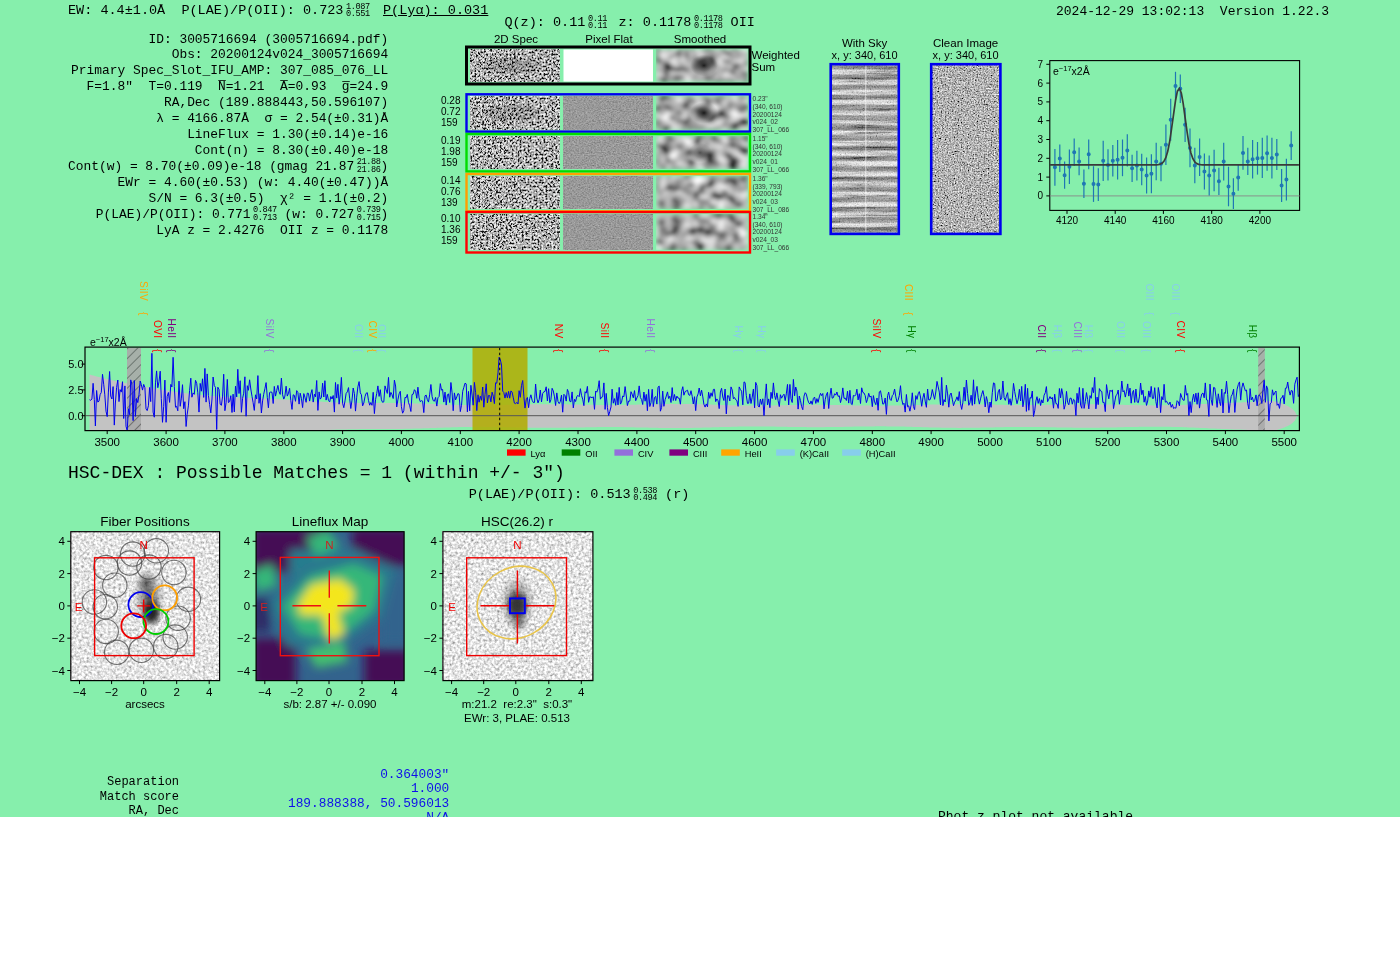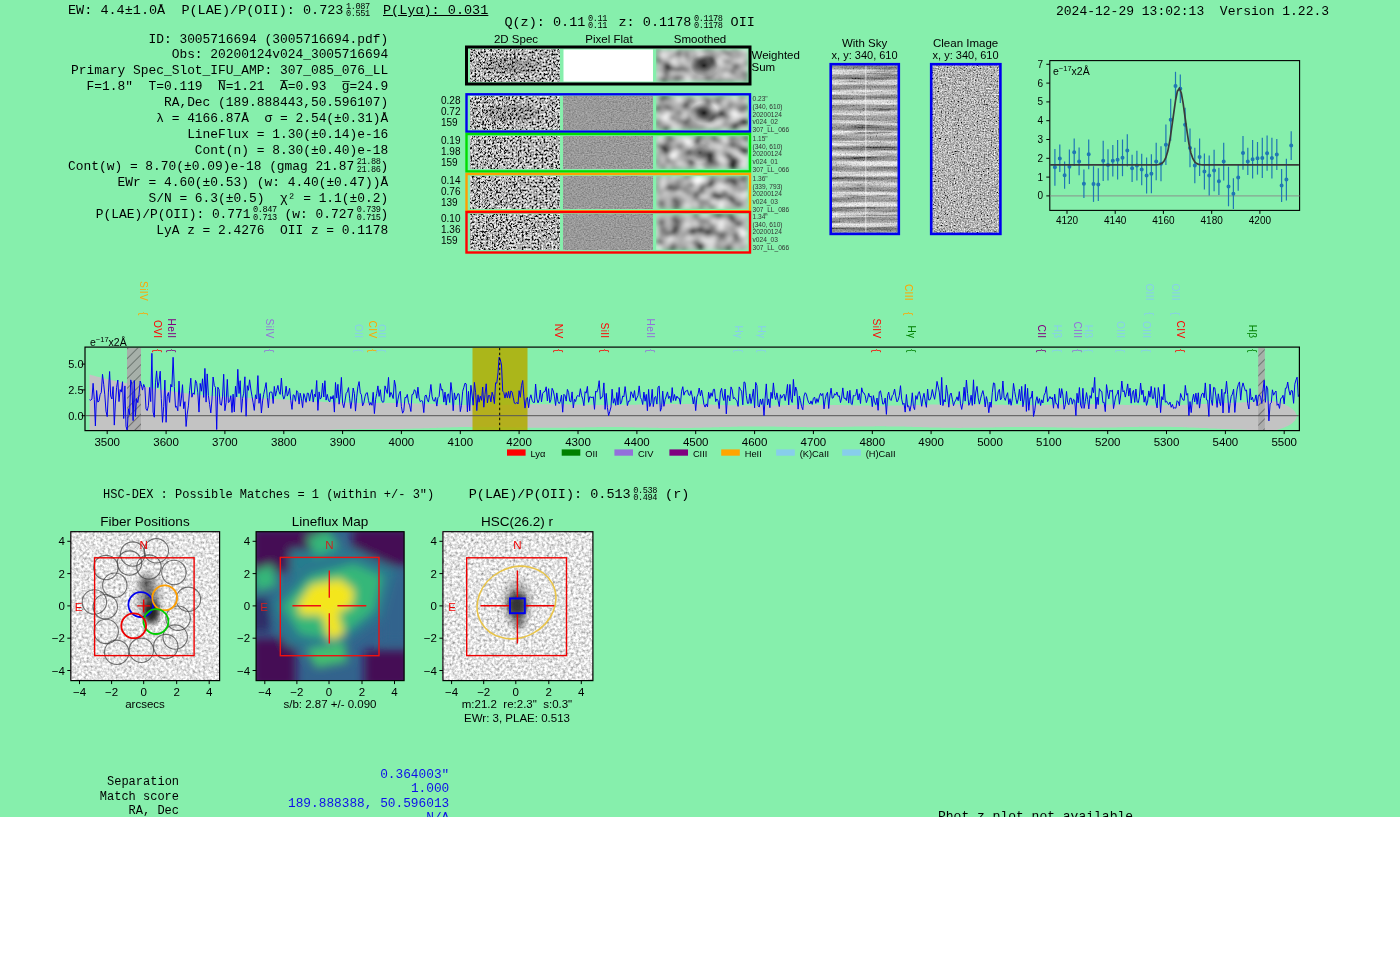--- a/index.html
+++ b/index.html
@@ -422,21 +422,21 @@
       <text x="637.9" y="457.3" font-size="9.3">CIV</text>
       <rect x="669.4" y="449.4" width="18.6" height="6.3" fill="#800080"></rect>
       <text x="692.9" y="457.3" font-size="9.3">CIII</text>
       <rect x="721.2" y="449.4" width="18.6" height="6.3" fill="#ffa500"></rect>
       <text x="744.7" y="457.3" font-size="9.3">HeII</text>
       <rect x="776.2" y="449.4" width="18.6" height="6.3" fill="#87ceeb"></rect>
       <text x="799.7" y="457.3" font-size="9.3">(K)CaII</text>
       <rect x="842.2" y="449.4" width="18.6" height="6.3" fill="#87ceeb"></rect>
       <text x="865.7" y="457.3" font-size="9.3">(H)CaII</text>
     </svg>
-<div class="mono" style="left:68px;top:488px;font-size:12px;margin-left:35px;">HSC-DEX : Possible Matches = 1 (within +/- 3")</div>
+<div class="mono" style="left:68px;top:463px;font-size:18px;">HSC-DEX : Possible Matches = 1 (within +/- 3")</div>
 <div class="mono" style="left:453.7px;top:487px;font-size:13.5px;padding-left:15px;">P(LAE)/P(OII): 0.513<span class="stk">0.538<br>0.494</span> (r)</div>
 <svg style="left:40px;top:505px;" width="580" height="235" viewBox="40 505 580 235">
 <defs>
 <filter id="nzLight" x="0%" y="0%" width="100%" height="100%">
  <feTurbulence type="fractalNoise" baseFrequency="0.38" numOctaves="2" seed="17" stitchTiles="stitch"></feTurbulence>
  <feColorMatrix type="saturate" values="0"></feColorMatrix>
  <feComponentTransfer>
             <feFuncR type="linear" slope="1.7" intercept="-0.07"></feFuncR>
             <feFuncG type="linear" slope="1.7" intercept="-0.07"></feFuncG>
             <feFuncB type="linear" slope="1.7" intercept="-0.07"></feFuncB>

